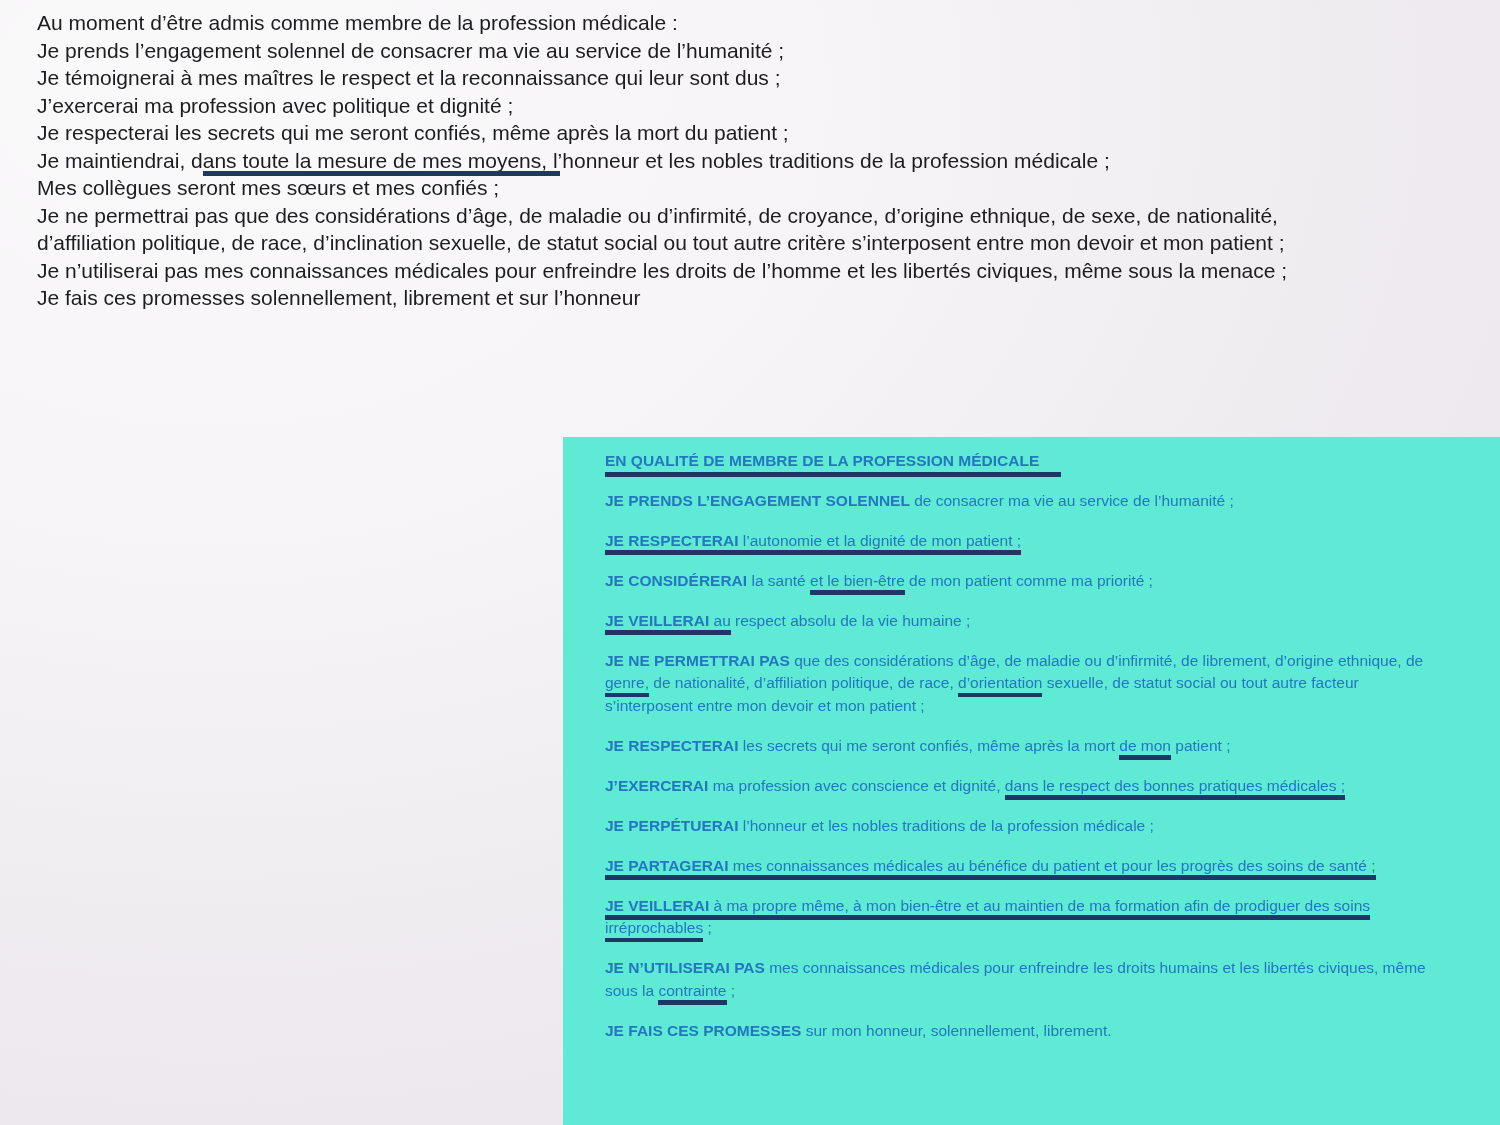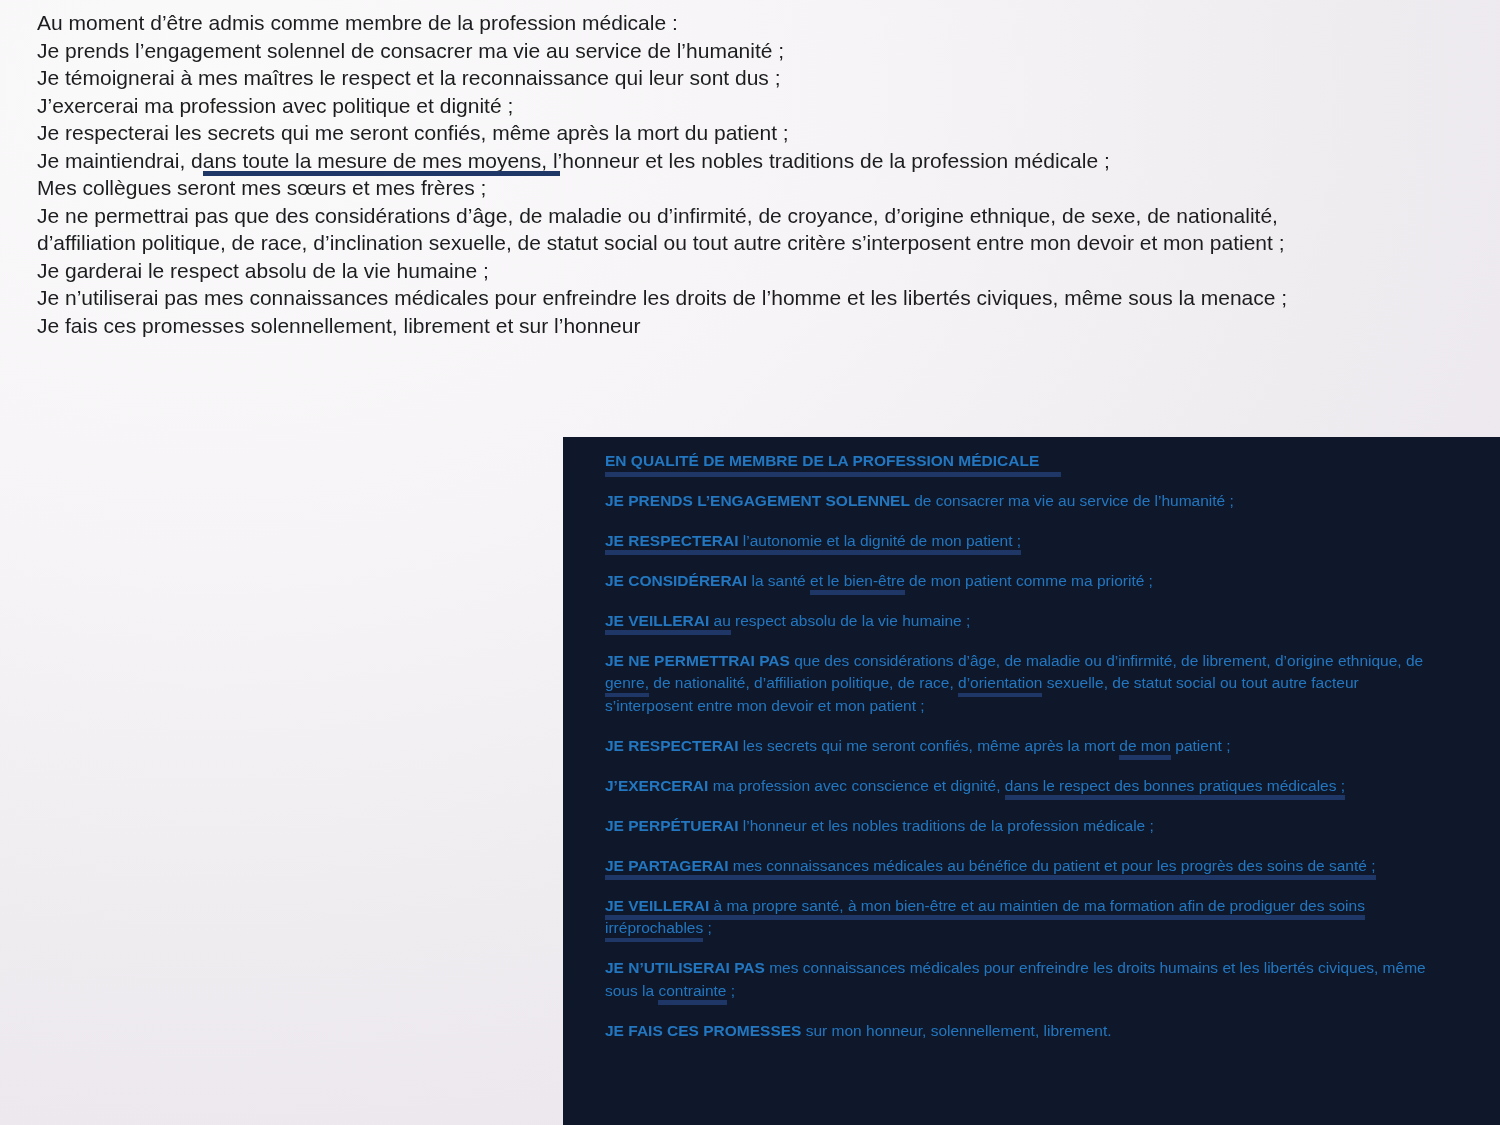--- a/index.html
+++ b/index.html
@@ -9,21 +9,21 @@
     background:radial-gradient(ellipse 1700px 1250px at 14% 8%, #fbfafb 0%, #f6f4f6 38%, #efecf0 68%, #e9e4ec 100%);
     position:relative;
   }
   .old-oath{
     position:absolute;left:37px;top:9px;
     font-size:21px;line-height:27.5px;color:#1d1d1f;
     white-space:nowrap;
   }
   .panel{
     position:absolute;left:563px;top:437px;right:0;bottom:0;
-    background:#0f172a;overflow:hidden;
+    background:#5eead4;overflow:hidden;
   }
   .new-oath{
     padding:13px 30px 0 42px;
     font-size:15.5px;line-height:22.4px;color:#2277c0;
     white-space:nowrap;
   }
   .para{margin:0 0 17.6px 0;}
   .line{margin:0;}
   .b{font-weight:bold;}
   .u{position:relative;margin-top:48px;}
@@ -41,24 +41,23 @@
 </head>
 <body>
 
 <div class="old-oath" id="old-oath">
     <div class="line"><span>Au moment d’être admis comme membre de la profession médicale :</span></div>
     <div class="line"><span>Je prends l’engagement solennel de consacrer ma vie au service de l’humanité ;</span></div>
     <div class="line"><span>Je témoignerai à mes maîtres le respect et la reconnaissance qui leur sont dus ;</span></div>
     <div class="line"><span>J’exercerai ma profession avec politique et dignité ;</span></div>
     <div class="line"><span>Je respecterai les secrets qui me seront confiés, même après la mort du patient ;</span></div>
     <div class="line"><span>Je maintiendrai, d</span><span class="u">ans toute la mesure de mes moyens, l</span><span>’honneur et les nobles traditions de la profession médicale ;</span></div>
-    <div class="line"><span>Mes collègues seront mes sœurs et mes frères ;</span></div>
+    <div class="line"><span>Mes collègues seront mes sœurs et mes confiés ;</span></div>
     <div class="line"><span>Je ne permettrai pas que des considérations d’âge, de maladie ou d’infirmité, de croyance, d’origine ethnique, de sexe, de nationalité,</span></div>
     <div class="line"><span>d’affiliation politique, de race, d’inclination sexuelle, de statut social ou tout autre critère s’interposent entre mon devoir et mon patient ;</span></div>
-    <div class="line"><span>Je garderai le respect absolu de la vie humaine ;</span></div>
     <div class="line"><span>Je n’utiliserai pas mes connaissances médicales pour enfreindre les droits de l’homme et les libertés civiques, même sous la menace ;</span></div>
     <div class="line"><span>Je fais ces promesses solennellement, librement et sur l’honneur</span></div>
   </div>
 
 <div class="panel">
   <div class="new-oath" id="new-oath">
       <div class="para title">
         <div class="line"><span class="b u">EN QUALITÉ DE MEMBRE DE LA PROFESSION MÉDICALE</span></div>
       </div>
       <div class="para">
@@ -84,21 +83,21 @@
       <div class="para">
         <div class="line"><span class="b">J’EXERCERAI</span><span> ma profession avec conscience et dignité, </span><span class="u">dans le respect des bonnes pratiques médicales ;</span></div>
       </div>
       <div class="para">
         <div class="line"><span class="b">JE PERPÉTUERAI</span><span> l’honneur et les nobles traditions de la profession médicale ;</span></div>
       </div>
       <div class="para">
         <div class="line"><span class="b u">JE PARTAGERAI</span><span class="u"> mes connaissances médicales au bénéfice du patient et pour les progrès des soins de santé ;</span></div>
       </div>
       <div class="para">
-        <div class="line"><span class="b u">JE VEILLERAI</span><span class="u"> à ma propre santé, à mon bien-être et au maintien de ma formation afin de prodiguer des soins</span></div>
+        <div class="line"><span class="b u">JE VEILLERAI</span><span class="u"> à ma propre même, à mon bien-être et au maintien de ma formation afin de prodiguer des soins</span></div>
         <div class="line"><span class="u">irréprochables</span><span> ;</span></div>
       </div>
       <div class="para">
         <div class="line"><span class="b">JE N’UTILISERAI PAS</span><span> mes connaissances médicales pour enfreindre les droits humains et les libertés civiques, même</span></div>
         <div class="line"><span>sous la </span><span class="u">contrainte</span><span> ;</span></div>
       </div>
       <div class="para">
         <div class="line"><span class="b">JE FAIS CES PROMESSES</span><span> sur mon honneur, solennellement, librement.</span></div>
       </div>
     </div>

